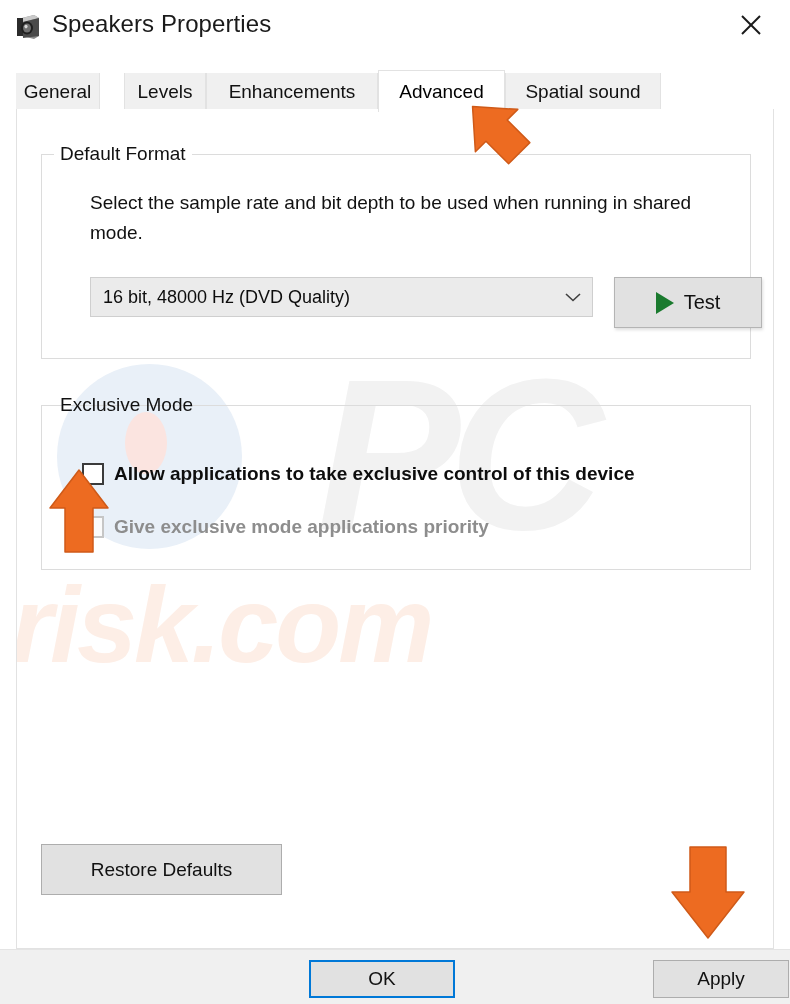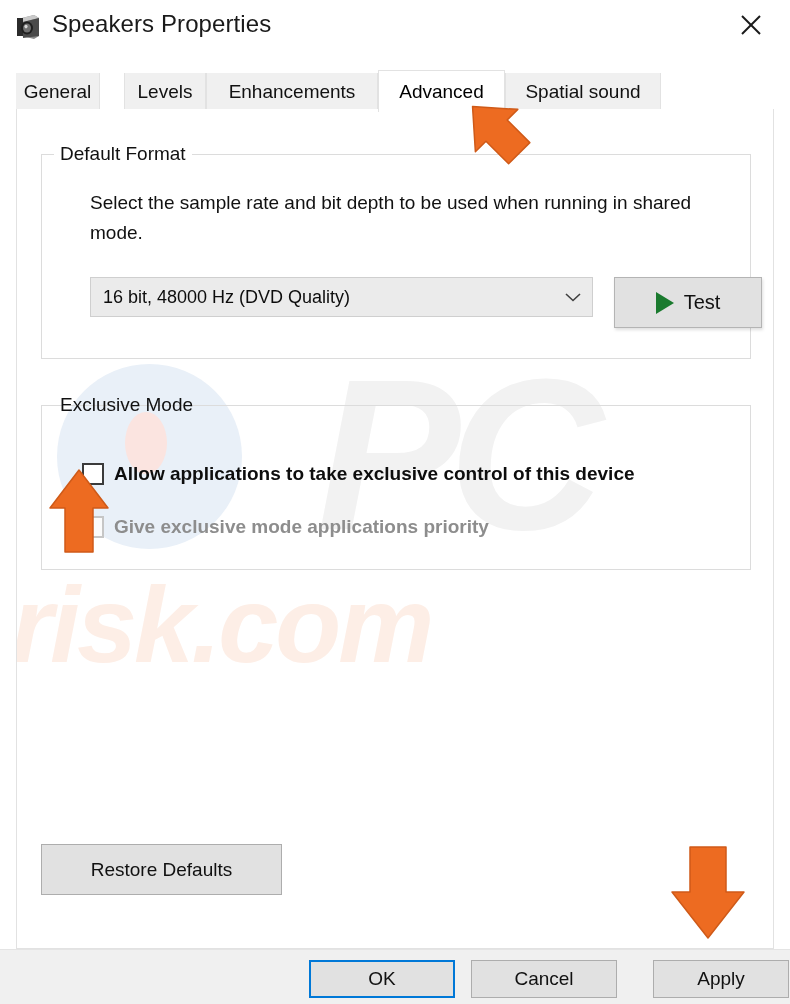--- a/index.html
+++ b/index.html
@@ -415,23 +415,20 @@
         <span>Restore Defaults</span>
       </div>
 
     </div>
   </div>
 
   <div class="footer">
     <div class="footer-btn" id="button-ok">
       <span>OK</span>
     </div>
-    <div class="footer-btn" id="button-cancel">
-      <span>Cancel</span>
-    </div>
     <div class="footer-btn" id="button-apply">
       <span>Apply</span>
     </div>
   </div>
 
   <div class="arrow" id="arrow-to-advanced-tab">
     <svg width="92" height="80" viewBox="0 0 92 80">
       <g transform="rotate(-45 46 40)">
         <path d="M46 4 L76 38 L61 38 L61 70 L31 70 L31 38 L16 38 Z" fill="#ED6B21" stroke="#cf5a18" stroke-width="1.5" stroke-linejoin="round"></path>
       </g>

